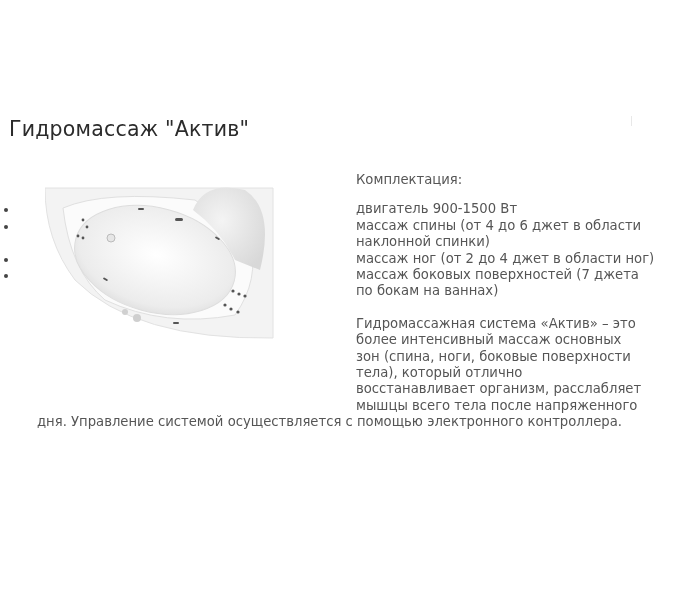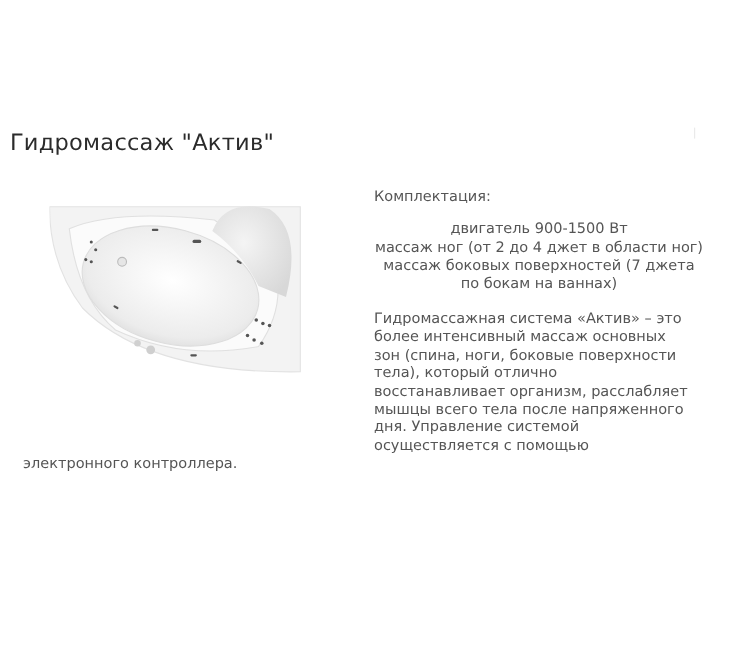--- a/index.html
+++ b/index.html
@@ -3,25 +3,25 @@
 <meta charset="utf-8">
 <style>
   html, body { margin: 0; padding: 0; background: #ffffff; }
   body { width: 675px; height: 600px; position: relative; overflow: hidden;
          font-family: "DejaVu Sans", sans-serif; color: #555555; }
   .title { position: absolute; left: 9px; top: 117px; font-size: 20.5px;
            color: #2b2b2b; letter-spacing: 0.2px; font-family: "DejaVu Sans", sans-serif; }
   .tiny-mark { position: absolute; left: 631px; top: 116px; width: 2px; height: 10px;
                border-left: 1px solid #e8e8e8; }
   .product-image { position: absolute; left: 45px; top: 180px; width: 230px; height: 160px; }
-  .content { position: absolute; left: 0; top: 172px; width: 640px;
+  .content { position: absolute; left: 16px; top: 172px; width: 640px;
              font-size: 13.2px; line-height: 16.4px; color: #555; }
   .float-spacer { float: left; width: 340px; height: 250px; }
   .intro { margin: 0 0 13px 0; padding-left: 0; }
-  ul.features { list-style: none; margin: 0 0 16px 0; padding: 0; text-align: center; }
+  ul.features { list-style: none; margin: 0 0 16px 0; padding: 0; }
   ul.features li { position: relative; padding-left: 0; }
   ul.features li::before { content: ""; position: absolute; left: -12px; top: 7px;
              width: 4px; height: 4px; border-radius: 50%; background: #444; }
   .desc { margin: 12px; padding-left: 9px; }
 </style>
 </head>
 <body>
 
 <h1 class="title" style="margin:0;font-weight:normal;">Гидромассаж "Актив"</h1>
 <div class="tiny-mark"></div>
@@ -69,20 +69,21 @@
     <circle cx="80" cy="132" r="3" fill="#d0d0d0"></circle>
     <circle cx="92" cy="138" r="4" fill="#cfcfcf"></circle>
   </svg>
 </div>
 
 <div class="content">
   <div class="float-spacer"></div>
   <p class="intro">Комплектация:</p>
   <ul class="features">
     <li>двигатель 900-1500 Вт</li>
+    <li>массаж спины (от 4 до 6 джет в области наклонной спинки)</li>
     <li>массаж ног (от 2 до 4 джет в области ног)</li>
     <li>массаж боковых поверхностей (7 джета по бокам на ваннах)</li>
   </ul>
   <p class="desc">Гидромассажная система «Актив» – это более интенсивный массаж основных зон (спина, ноги, боковые поверхности тела), который отлично восстанавливает организм, расслабляет мышцы всего тела после напряженного дня. Управление системой осуществляется с помощью электронного контроллера.</p>
 </div>
 
 <style>
   .content .intro { margin-left: 0; }
   .content .float-spacer { width: 340px; height: 240px; }
   .content .desc { padding-left: 9px; text-indent: 0; }

